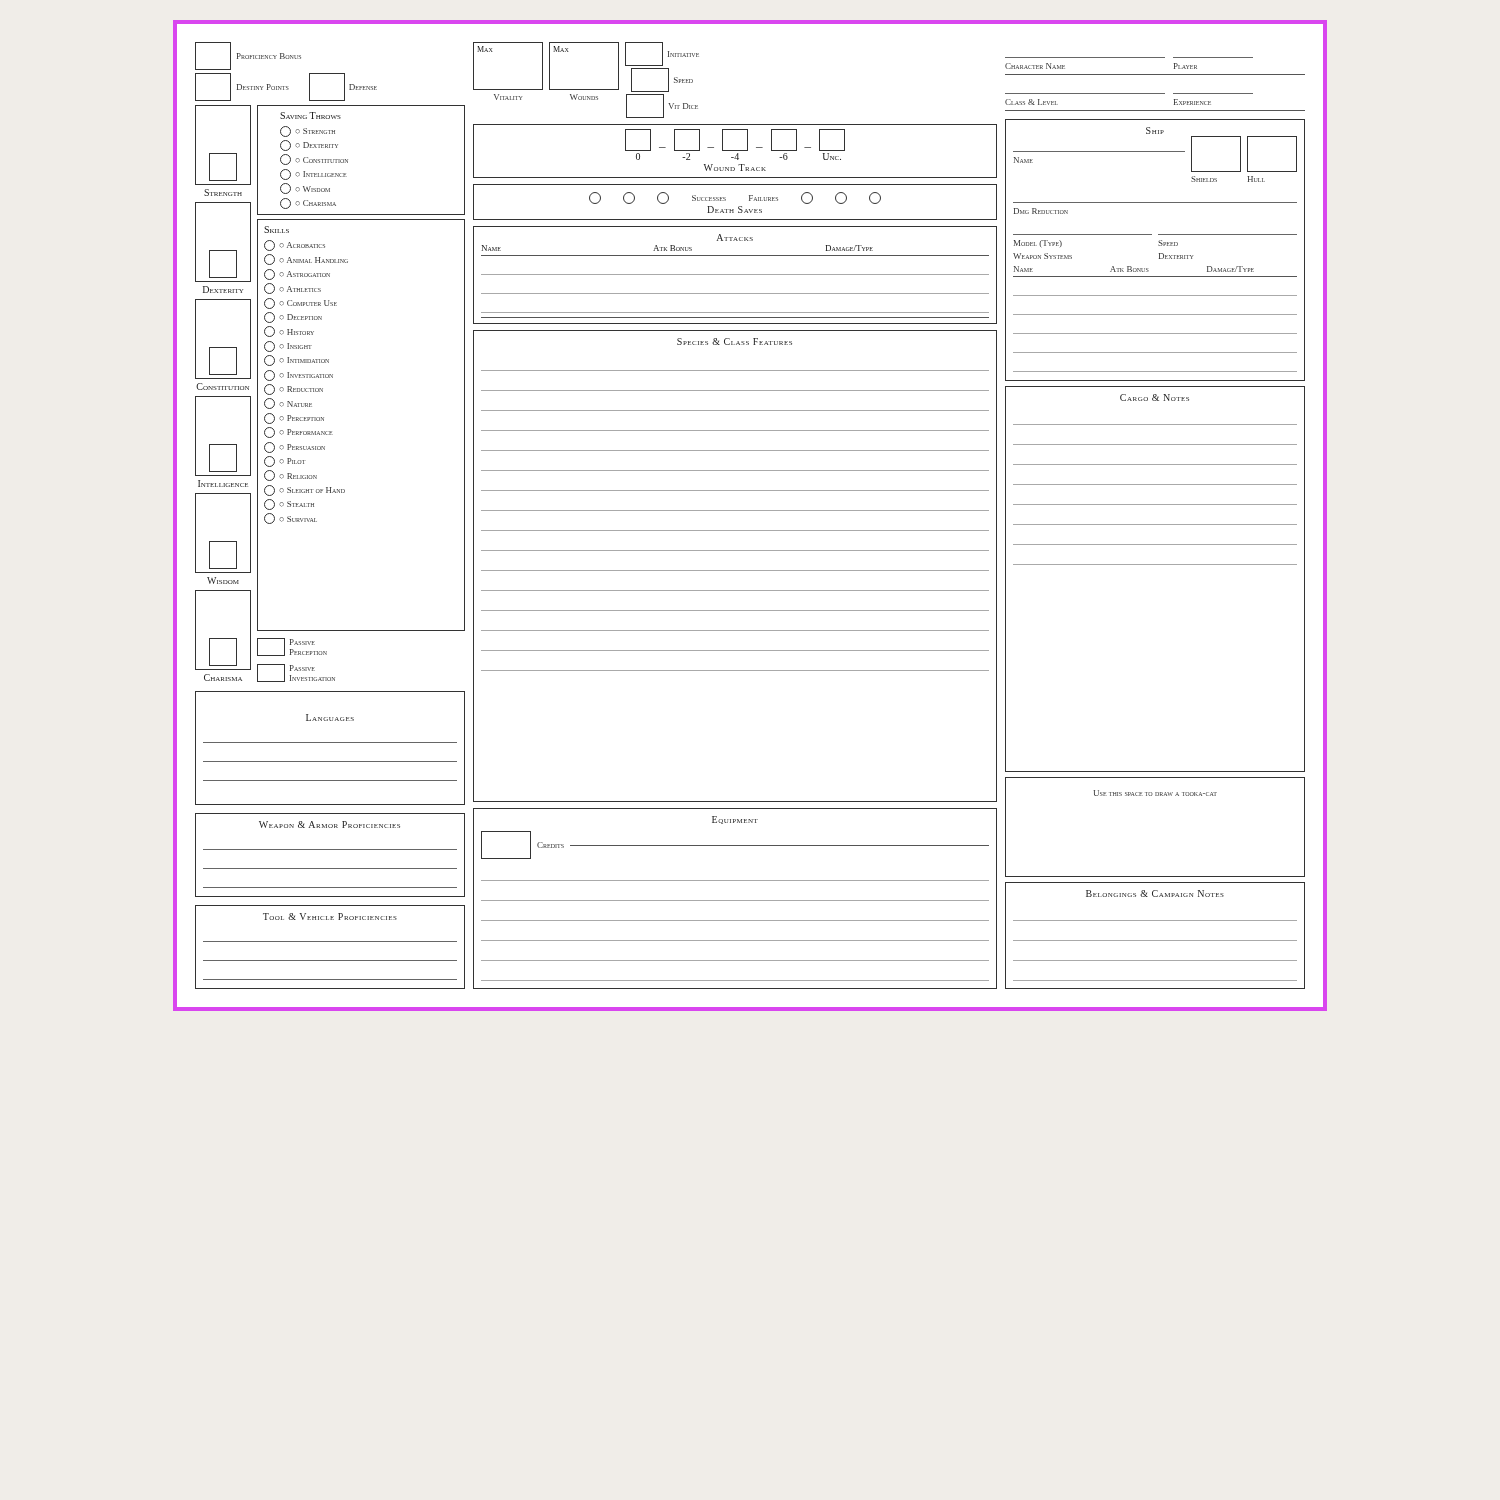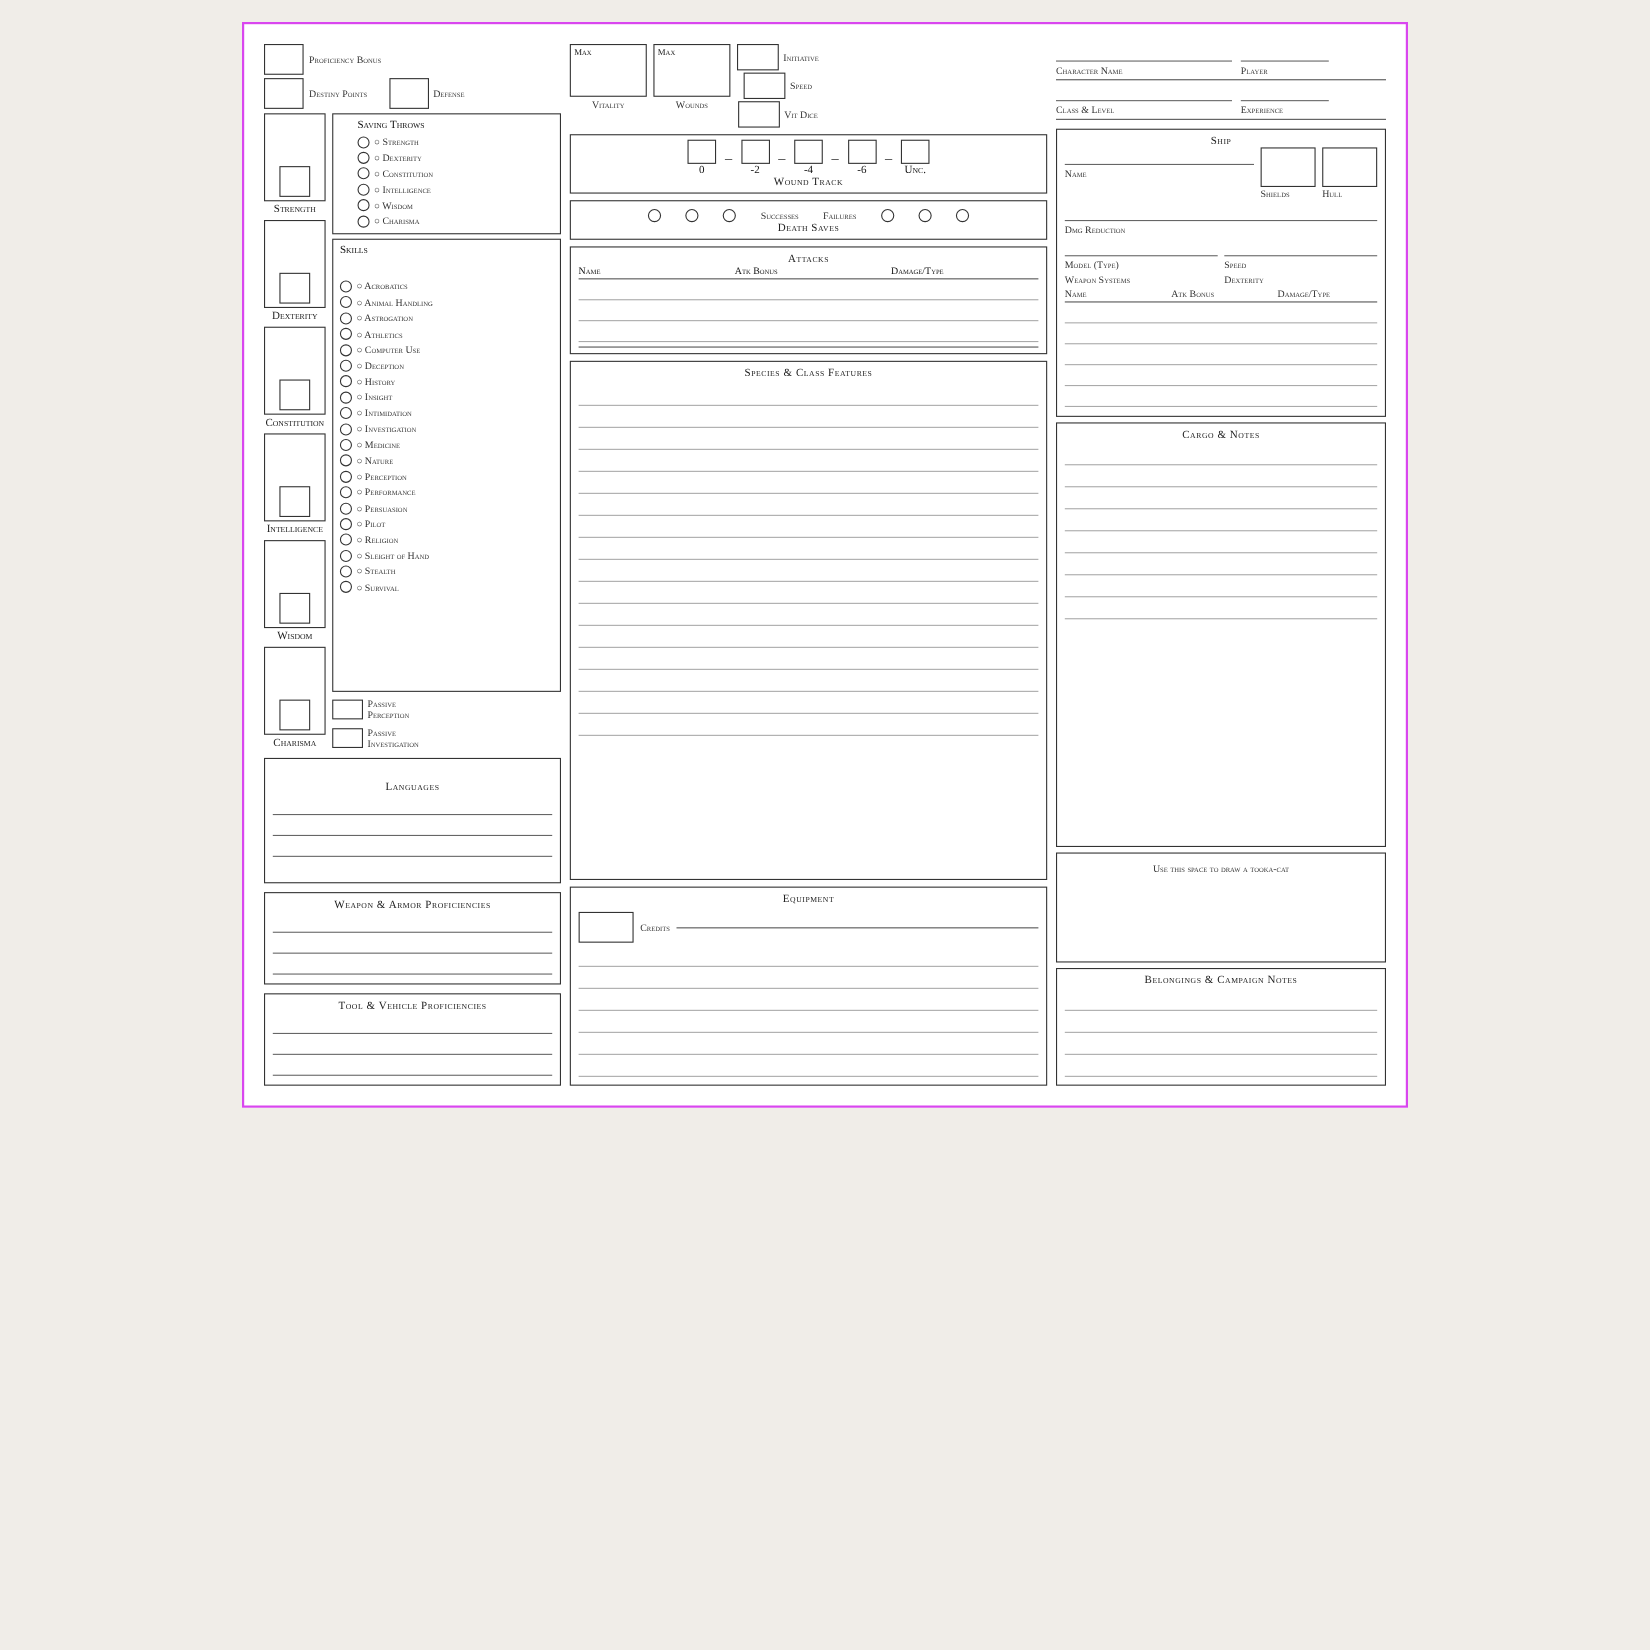--- a/index.html
+++ b/index.html
@@ -8,23 +8,23 @@
       font-family: 'Palatino Linotype', Palatino, 'Book Antiqua', serif;
       font-size: 11px;
       color: #111;
       display: flex;
       justify-content: center;
       align-items: flex-start;
       min-height: 1500px;
       padding: 20px;
     }
     .sheet {
-      width: 1060px;
+      width: 1154px;
       background: #fff;
-      border: 2px solid #d946ef;
+      border: 4px solid #d946ef;
       display: flex;
       flex-direction: column;
       padding: 18px;
       gap: 0;
     }
     .main-columns {
       display: flex;
       gap: 8px;
       width: 100%;
     }
@@ -139,21 +139,21 @@
 
     
     .skills-section {
       border: 1.5px solid #333;
       padding: 4px 6px;
       flex: 1;
     }
     .skills-title {
       font-variant: small-caps;
       font-size: 10px;
-      margin-bottom: 20px;
+      margin-bottom: 3px;
     }
     .skill-row {
       display: flex;
       align-items: center;
       gap: 4px;
       line-height: 1.6;
     }
 
     
     .passive-row {
@@ -552,21 +552,21 @@
             <div class="skill-row">
                 <span class="circle-check"></span>
                 <span class="label-sm">○ Intimidation</span>
               </div>
             <div class="skill-row">
                 <span class="circle-check"></span>
                 <span class="label-sm">○ Investigation</span>
               </div>
             <div class="skill-row">
                 <span class="circle-check"></span>
-                <span class="label-sm">○ Medicine</span>
+                <span class="label-sm">○ Reduction</span>
               </div>
             <div class="skill-row">
                 <span class="circle-check"></span>
                 <span class="label-sm">○ Nature</span>
               </div>
             <div class="skill-row">
                 <span class="circle-check"></span>
                 <span class="label-sm">○ Perception</span>
               </div>
             <div class="skill-row">

